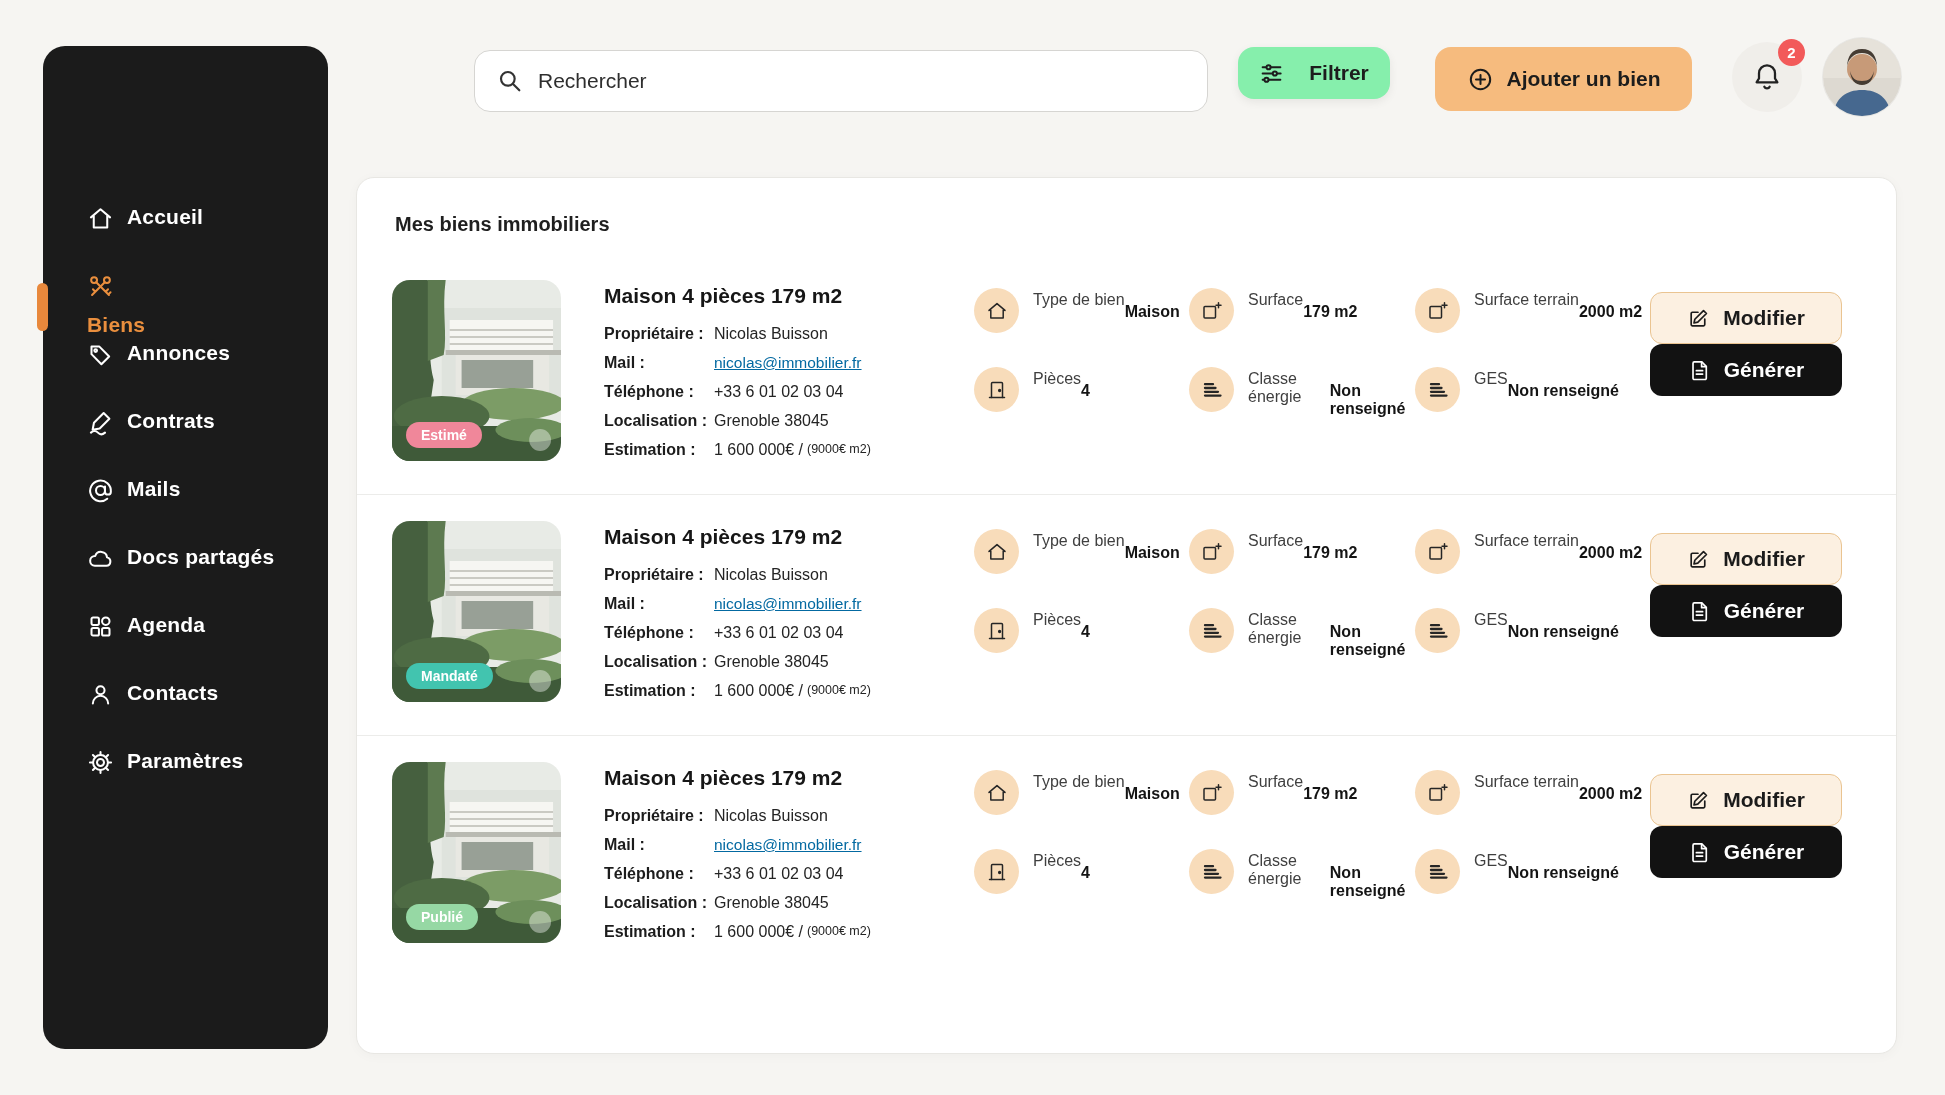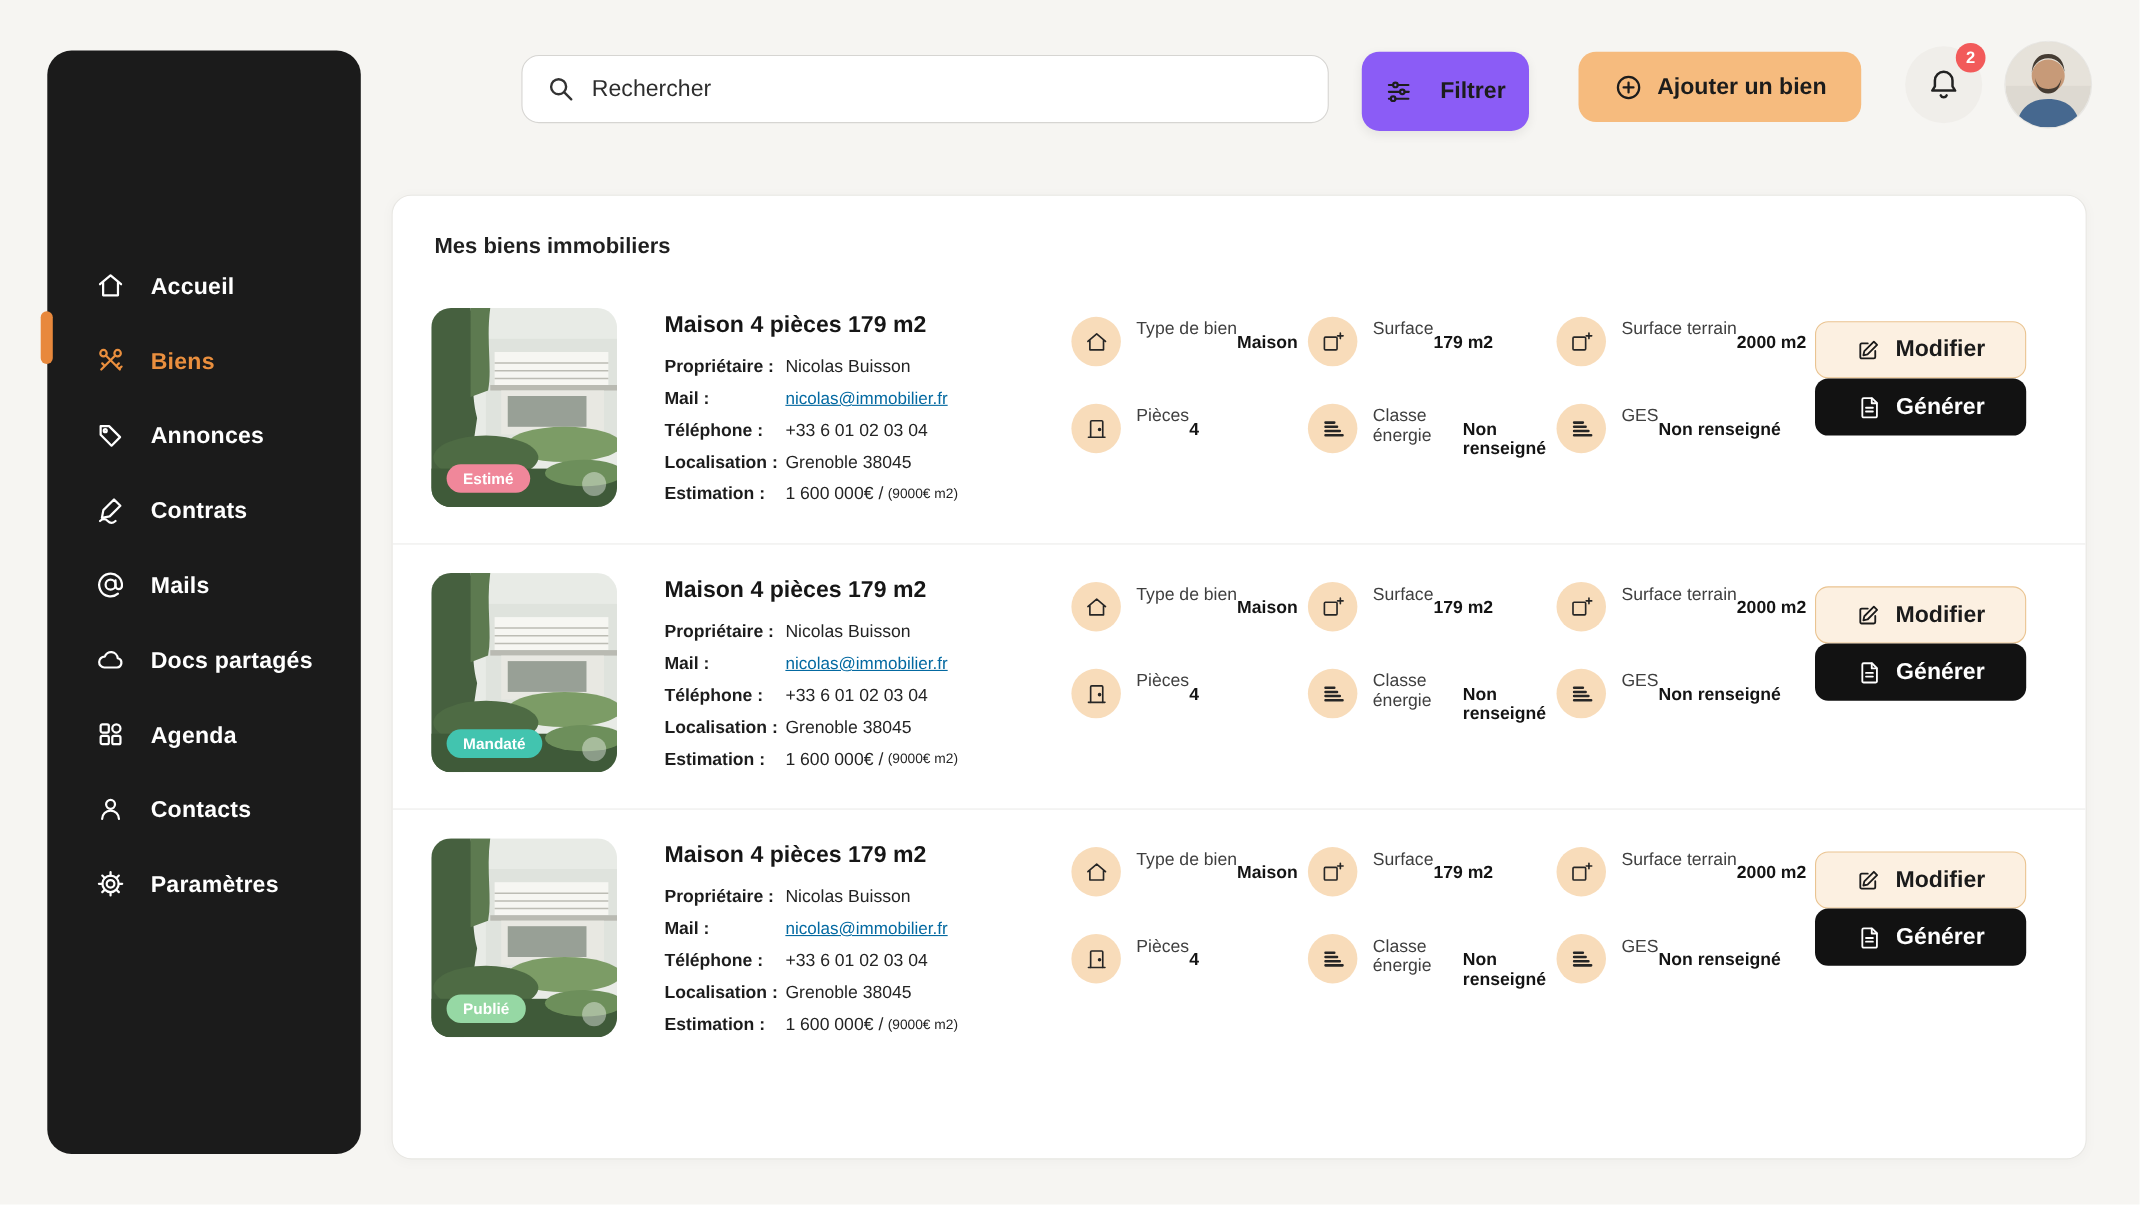--- a/index.html
+++ b/index.html
@@ -13,26 +13,26 @@
   }
   .icon svg, .attr-icon svg, .btn-icon svg { display:block; }
 
   
   .sidebar {
     position:absolute; left:43px; top:46px; width:285px; height:1003px;
     background:#1b1b1b; border-radius:22px;
   }
   .nav { margin-top:159px; }
   .nav-item {
-    position:relative; height:68px; display:flex; align-items:flex-end;
-    padding-left:44px; gap:23px; color:#ffffff; cursor:pointer;
+    position:relative; height:68px; display:flex; align-items:flex-start;
+    padding-left:44px; gap:13px; color:#ffffff; cursor:pointer;
   }
   .nav-item .nav-icon { width:27px; height:27px; color:#ffffff; }
   .nav-label { font-size:21px; font-weight:700; letter-spacing:.2px; }
-  .nav-item.active { color:#ea8f3e; }
+  .nav-item.active { color:#ea8f3e;flex-direction:column; }
   .nav-item.active .nav-icon { color:#ea8f3e; }
   .nav-item.active .nav-label { color:#ea8f3e; }
   .nav-item.active::before {
     content:""; position:absolute; left:-6px; top:50%; transform:translateY(-50%);
     width:11px; height:48px; border-radius:7px; background:#e8883c;
   }
 
   
   .search-bar {
     position:absolute; left:474px; top:50px; width:734px; height:62px;
@@ -42,22 +42,22 @@
   .search-bar .icon { width:26px; height:26px; color:#333; }
   .search-bar input {
     border:none; outline:none; flex:1; font-size:21px;
     font-family:"Liberation Sans", sans-serif; color:#14532d; background:transparent;
   }
   .search-bar input::placeholder { color:#2e2e2e; opacity:1; }
 
   button { border:none; background:none; font-family:"Liberation Sans", sans-serif; cursor:pointer; }
 
   .filter-btn {
-    position:absolute; left:1238px; top:47px; width:152px; height:72px;
-    background:#8b5cf6; border-radius:16px; box-shadow:0 3px 10px rgba(0,0,0,.07);
+    position:absolute; left:1238px; top:47px; width:152px; height:52px;
+    background:#86efac; border-radius:16px; box-shadow:0 3px 10px rgba(0,0,0,.07);
     display:flex; align-items:center; justify-content:center; gap:25px;
     font-size:21px; font-weight:700; color:#1d1d1d;
   }
   .filter-btn .icon { width:25px; height:25px; color:#1d1d1d; }
 
   .add-btn {
     position:absolute; left:1435px; top:47px; width:257px; height:64px;
     background:#f6bb7e; border-radius:16px;
     display:flex; align-items:center; justify-content:center; gap:13px;
     font-size:21px; font-weight:700; color:#1c1c1c;

